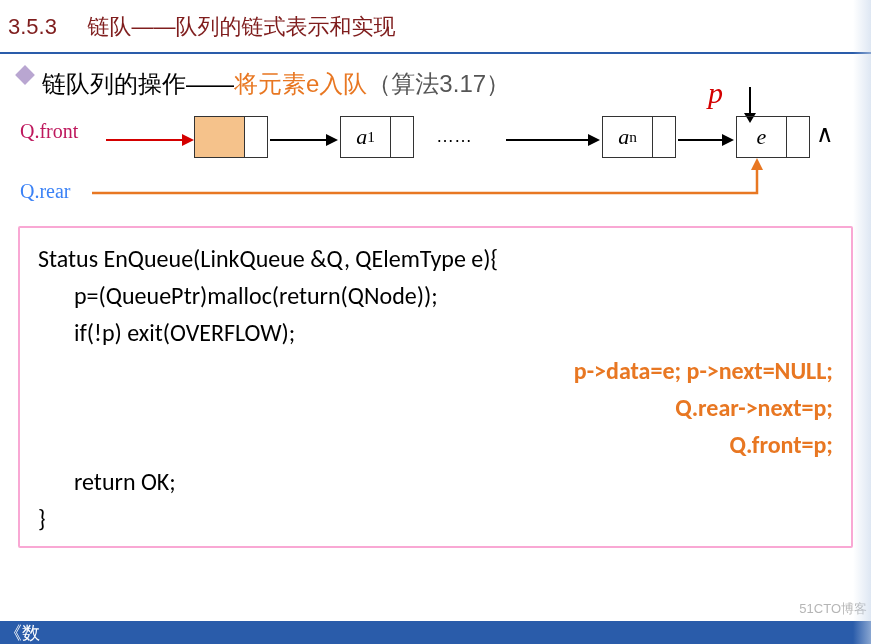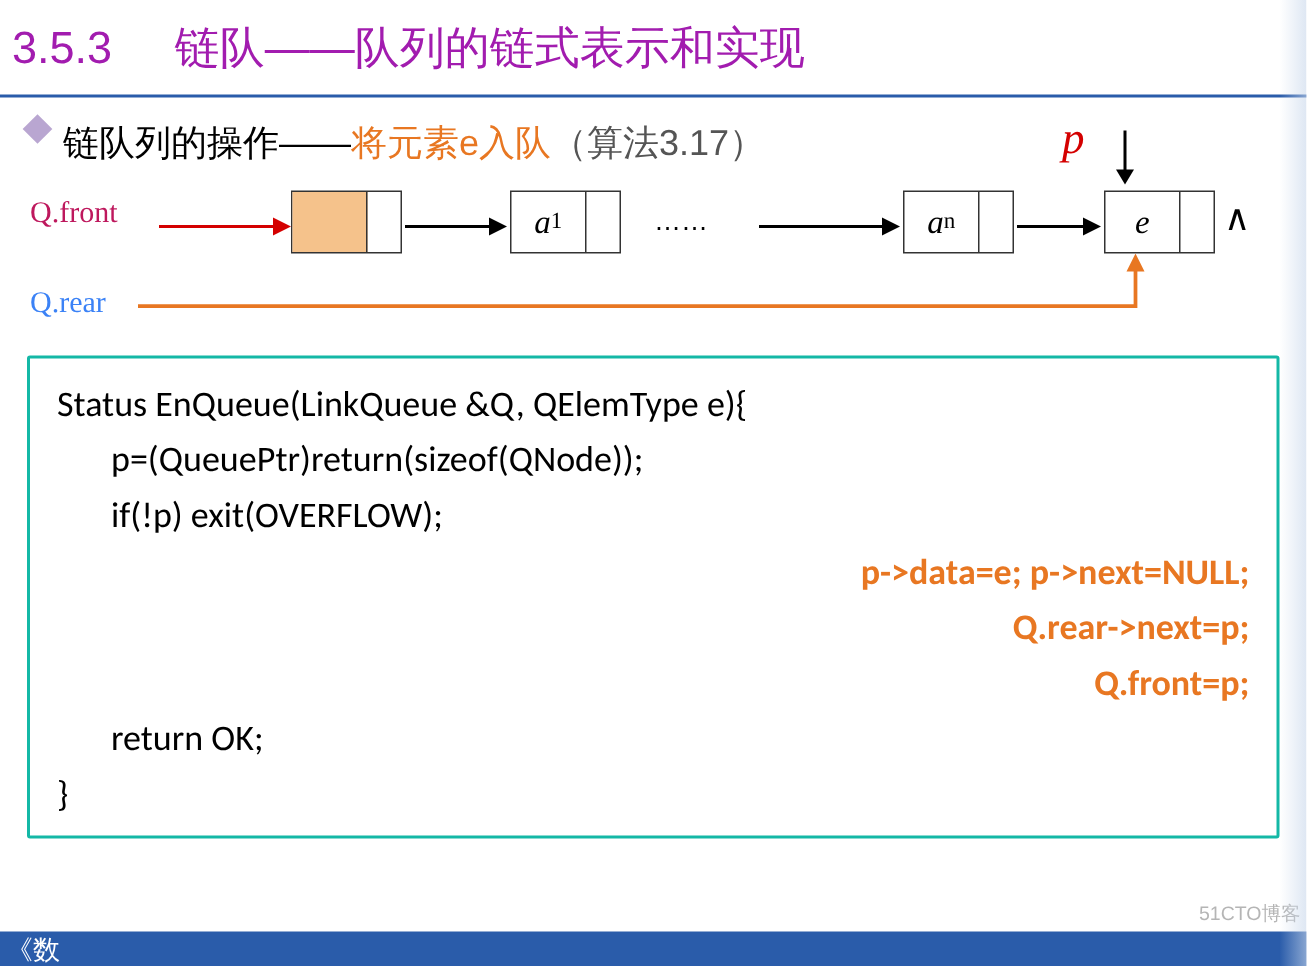--- a/index.html
+++ b/index.html
@@ -5,22 +5,22 @@
     * { margin: 0; padding: 0; box-sizing: border-box; }
     body {
       width: 871px;
       height: 644px;
       font-family: 'Microsoft YaHei', SimSun, Arial, sans-serif;
       background: #fff;
       position: relative;
       overflow: hidden;
     }
     .section-title {
-      color: #a21caf;
-      font-size: 30px;
+      color: #7f1d1d;
+      font-size: 22px;
       padding: 12px 0 0 8px;
       font-weight: normal;
     }
     .hr {
       border-top: 2px solid #2a5caa;
       margin: 10px 0 14px 0;
     }
     .bullet-line {
       display: flex;
       align-items: flex-start;
@@ -102,21 +102,21 @@
       top: 18px;
       font-size: 18px;
     }
     .null-sym {
       position: absolute;
       left: 796px;
       top: 12px;
       font-size: 24px;
     }
     .code-box {
-      border: 2px solid #14b8a6;
+      border: 2px solid #f9a8d4;
       margin: 8px 18px 0 18px;
       padding: 12px 18px 8px 18px;
       font-size: 24px;
       font-family: Calibri, Arial, sans-serif;
       line-height: 1.55;
       border-radius: 2px;
     }
     .code-indent { padding-left: 36px; }
     .bold-orange { color: #e87722; font-weight: bold; text-align: right; }
     .bottom-bar {
@@ -230,21 +230,21 @@
   <div class="null-sym">∧</div>
 
   <svg style="position:absolute;left:72px;top:50px" width="680" height="50">
     <path d="M 0 35 L 665 35 L 665 6" stroke="#e87722" stroke-width="2.5" fill="none"></path>
     <polygon points="665,0 659,12 671,12" fill="#e87722"></polygon>
   </svg>
 </div>
 
 <div class="code-box">
   <div>Status EnQueue(LinkQueue &amp;Q, QElemType e){</div>
-  <div class="code-indent">p=(QueuePtr)return(sizeof(QNode));</div>
+  <div class="code-indent">p=(QueuePtr)malloc(return(QNode));</div>
   <div class="code-indent">if(!p) exit(OVERFLOW);</div>
   <div class="code-indent bold-orange">p-&gt;data=e; p-&gt;next=NULL;</div>
   <div class="code-indent bold-orange">Q.rear-&gt;next=p;</div>
   <div class="code-indent bold-orange">Q.front=p;</div>
   <div class="code-indent">return OK;</div>
   <div>}</div>
 </div>
 
 <div class="watermark">51CTO博客</div>
 

